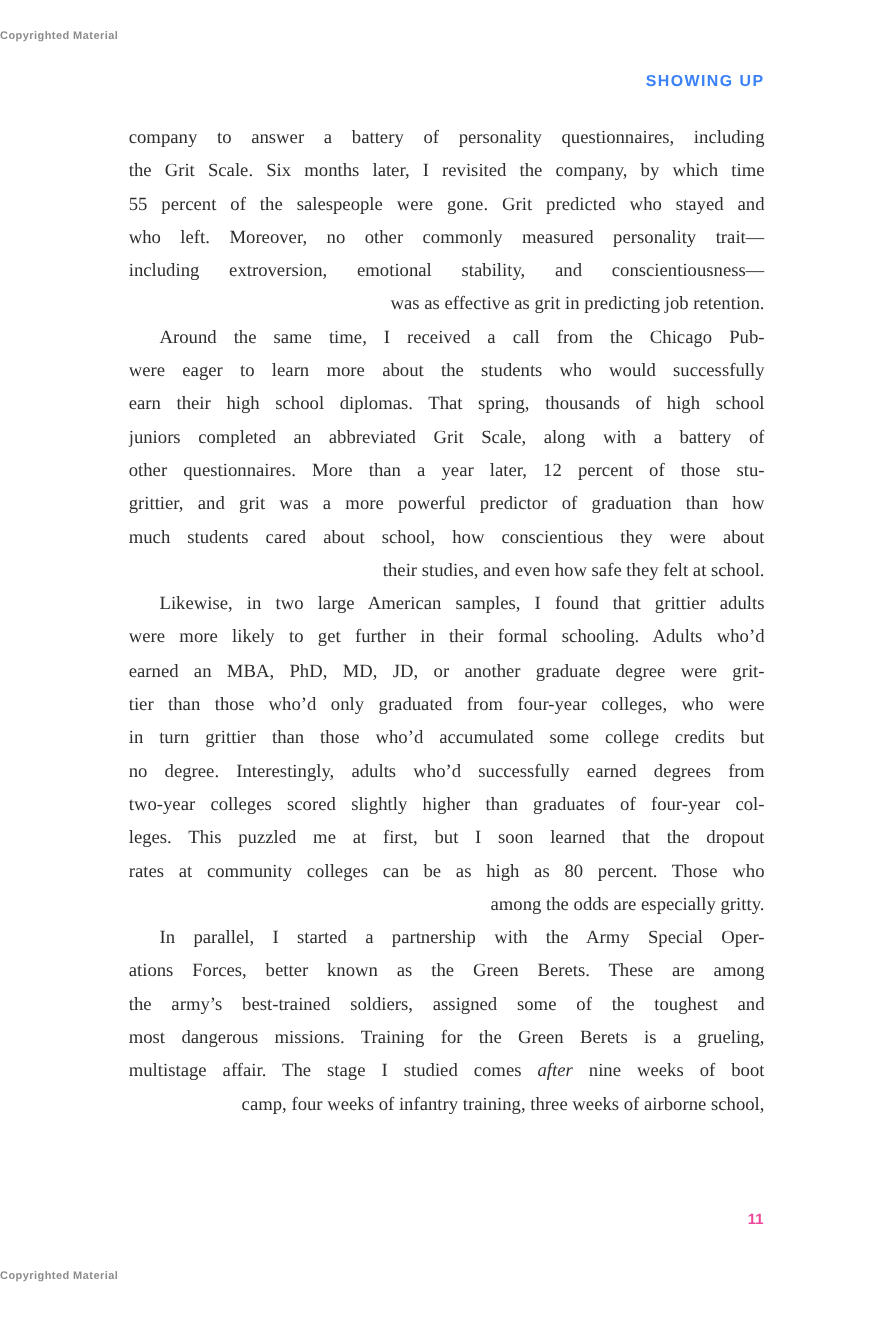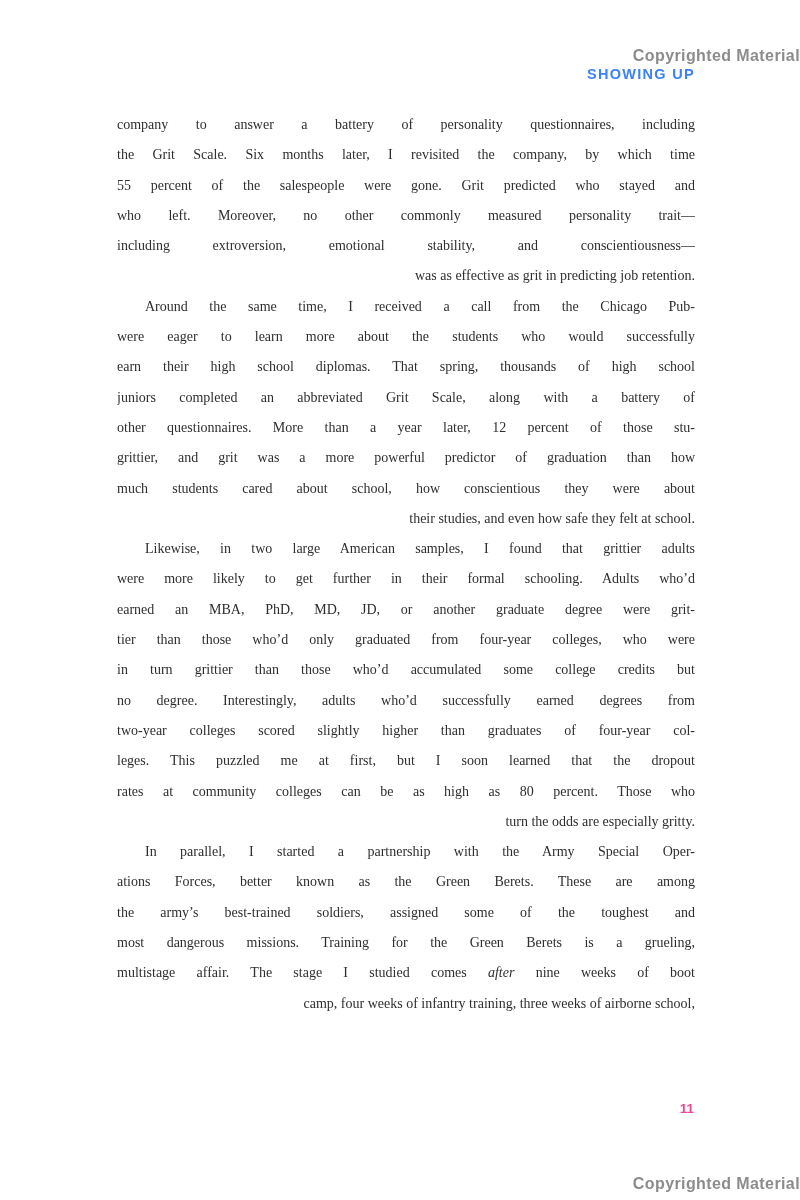--- a/index.html
+++ b/index.html
@@ -8,46 +8,45 @@
     width: 800px;
     height: 1200px;
     background: #ffffff;
     font-family: "Liberation Serif", "DejaVu Serif", serif;
     overflow: hidden;
   }
   .notice {
     position: absolute;
     left: 0;
     width: 100%;
-    text-align: right;
+    text-align: left;
     font-family: "Liberation Sans", "DejaVu Sans", sans-serif;
     font-weight: bold;
-    font-size: 16px;
+    font-size: 10px;
     letter-spacing: 0.4px;
     color: #8c8c8c;
-    margin-top: 20px;
   }
   .notice-top { top: 27px; }
   .notice-bottom { top: 1155px; }
   .running-header {
     position: absolute;
     top: 66px;
     right: 105px;
     font-family: "Liberation Sans", "DejaVu Sans", sans-serif;
     font-weight: bold;
     font-size: 14.5px;
     letter-spacing: 1.3px;
     color: #3b82f6;
   }
   .body-text {
     position: absolute;
     left: 117px;
     top: 110px;
     width: 578px;
-    font-size: 14px;
+    font-size: 17px;
     color: #2e2e2e;
     font-family: Liberation Serif, serif;
   }
   .paragraph { margin: 0; padding: 0; }
   .line {
     height: 30.3px;
     line-height: 30.3px;
     text-align: justify;
     text-align-last: justify;
     overflow: hidden;
@@ -98,21 +97,21 @@
       <div class="paragraph">
         <div class="line line-indent">Likewise, in two large American samples, I found that grittier adults</div>
         <div class="line">were more likely to get further in their formal schooling. Adults who’d</div>
         <div class="line">earned an MBA, PhD, MD, JD, or another graduate degree were grit-</div>
         <div class="line">tier than those who’d only graduated from four-year colleges, who were</div>
         <div class="line">in turn grittier than those who’d accumulated some college credits but</div>
         <div class="line">no degree. Interestingly, adults who’d successfully earned degrees from</div>
         <div class="line">two-year colleges scored slightly higher than graduates of four-year col-</div>
         <div class="line">leges. This puzzled me at first, but I soon learned that the dropout</div>
         <div class="line">rates at community colleges can be as high as 80 percent. Those who</div>
-        <div class="line line-last">turn the odds are especially gritty.</div>
+        <div class="line line-last">among the odds are especially gritty.</div>
       </div>
       <div class="paragraph">
         <div class="line line-indent">In parallel, I started a partnership with the Army Special Oper-</div>
         <div class="line">ations Forces, better known as the Green Berets. These are among</div>
         <div class="line">the army’s best-trained soldiers, assigned some of the toughest and</div>
         <div class="line">most dangerous missions. Training for the Green Berets is a grueling,</div>
         <div class="line">multistage affair. The stage I studied comes <span class="italic">after</span> nine weeks of boot</div>
         <div class="line line-last">camp, four weeks of infantry training, three weeks of airborne school,</div>
       </div>
     </div>

